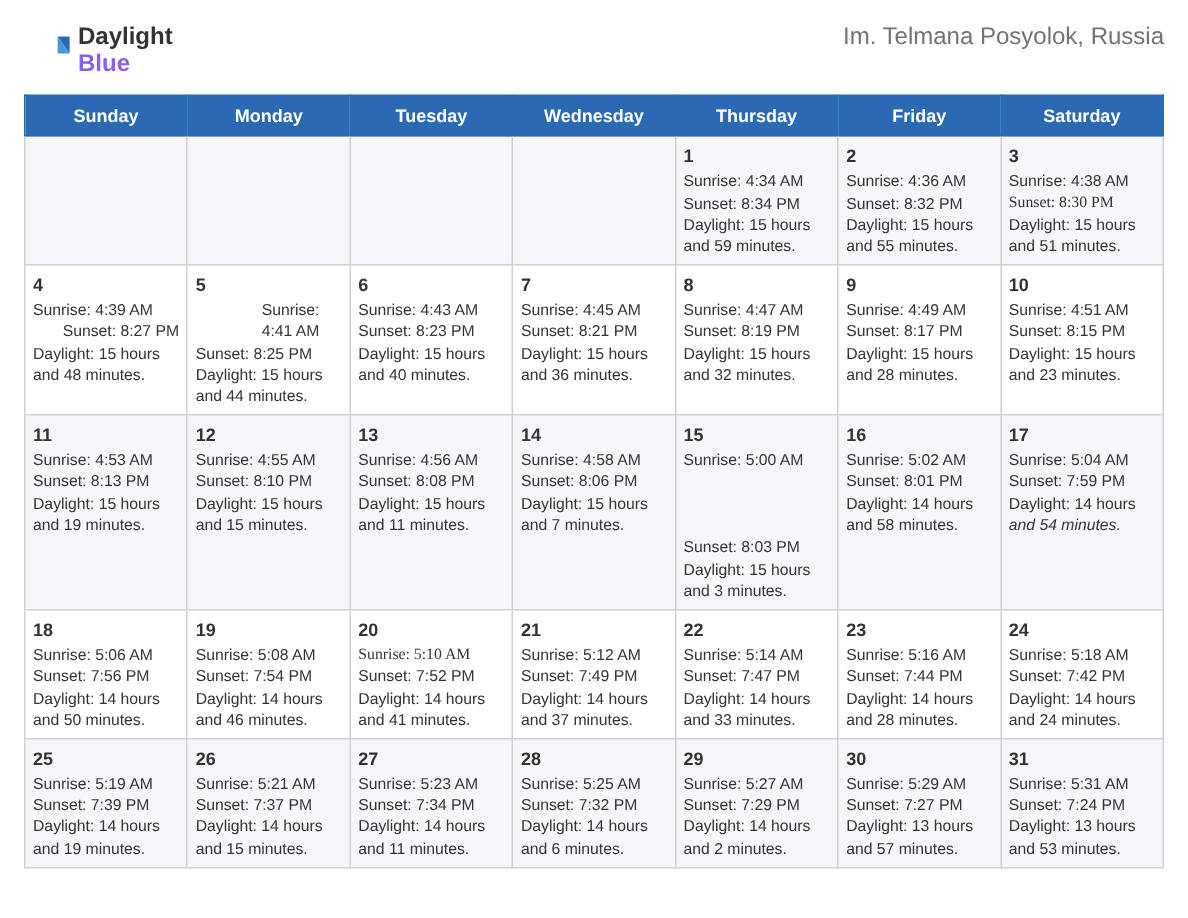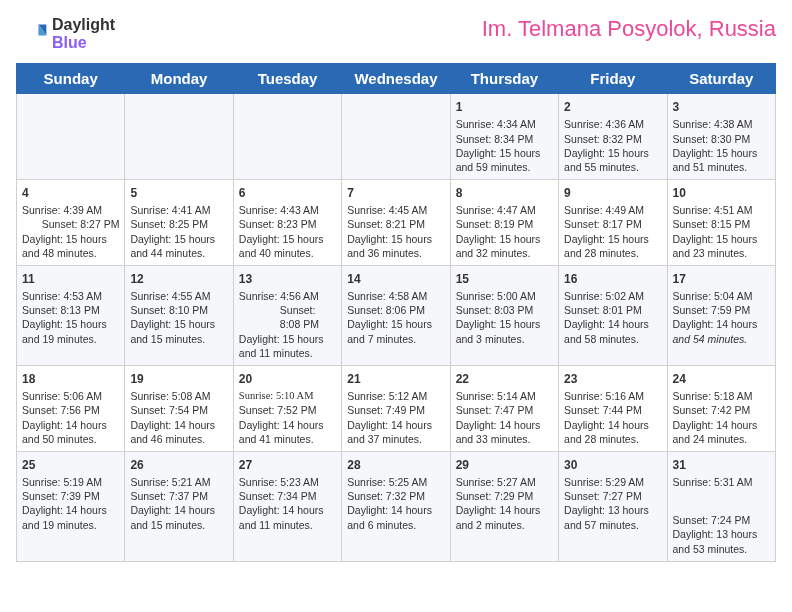--- a/index.html
+++ b/index.html
@@ -36,36 +36,36 @@
     }
     .title-block {
       text-align: right;
     }
     .main-title {
       font-size: 36px;
       font-weight: bold;
       color: #333;
     }
     .subtitle {
-      font-size: 22px;
-      color: #ec4899;
+      font-size: 16px;
+      color: #737373;
     }
     table {
       width: 100%;
       border-collapse: collapse;
       font-size: 10.5px;
     }
     thead tr th {
       background-color: #2a6ab5;
       color: #fff;
       font-weight: bold;
       text-align: center;
       padding: 6px 4px;
       border: 1px solid #2a6ab5;
-      font-size: 15px;
+      font-size: 12px;
     }
     tbody tr td {
       border: 1px solid #d0d0d0;
       vertical-align: top;
       padding: 5px 5px;
       width: 108px;
       min-height: 80px;
       color: #333;
       font-size: 10.5px;
       line-height: 1.35;
@@ -133,36 +133,36 @@
         <td>
           <span class="day-num">2</span>
           <span style="display: block;">Sunrise: 4:36 AM</span>
           <span style="display: block;">Sunset: 8:32 PM</span>
           <span style="display: block;">Daylight: 15 hours</span>
           <span style="display: block;">and 55 minutes.</span>
         </td>
         <td>
           <span class="day-num">3</span>
           <span style="display: block;">Sunrise: 4:38 AM</span>
-          <span style="display: block;">Sunset: 8:30 PM</span>
+          <span style="display: block; font-family: Liberation Serif, serif;">Sunset: 8:30 PM</span>
           <span style="display: block;">Daylight: 15 hours</span>
           <span style="display: block;">and 51 minutes.</span>
         </td>
       </tr>
       <tr>
         <td>
           <span class="day-num">4</span>
           <span style="display: block;">Sunrise: 4:39 AM</span>
           <span style="display: block; text-align: right;">Sunset: 8:27 PM</span>
           <span style="display: block;">Daylight: 15 hours</span>
           <span style="display: block;">and 48 minutes.</span>
         </td>
         <td>
           <span class="day-num">5</span>
-          <span style="display: block;">Sunrise: 4:41 AM</span>
+          <span style="display: block; margin-left: 44px;">Sunrise: 4:41 AM</span>
           <span style="display: block;">Sunset: 8:25 PM</span>
           <span style="display: block;">Daylight: 15 hours</span>
           <span style="display: block;">and 44 minutes.</span>
         </td>
         <td>
           <span class="day-num">6</span>
           <span style="display: block;">Sunrise: 4:43 AM</span>
           <span style="display: block;">Sunset: 8:23 PM</span>
           <span style="display: block;">Daylight: 15 hours</span>
           <span style="display: block;">and 40 minutes.</span>
@@ -207,35 +207,35 @@
         <td>
           <span class="day-num">12</span>
           <span style="display: block;">Sunrise: 4:55 AM</span>
           <span style="display: block;">Sunset: 8:10 PM</span>
           <span style="display: block;">Daylight: 15 hours</span>
           <span style="display: block;">and 15 minutes.</span>
         </td>
         <td>
           <span class="day-num">13</span>
           <span style="display: block;">Sunrise: 4:56 AM</span>
-          <span style="display: block; margin-left: 41px;">Sunset: 8:08 PM</span>
+          <span style="display: block;">Sunset: 8:08 PM</span>
           <span style="display: block;">Daylight: 15 hours</span>
           <span style="display: block;">and 11 minutes.</span>
         </td>
         <td>
           <span class="day-num">14</span>
           <span style="display: block;">Sunrise: 4:58 AM</span>
           <span style="display: block;">Sunset: 8:06 PM</span>
           <span style="display: block;">Daylight: 15 hours</span>
           <span style="display: block;">and 7 minutes.</span>
         </td>
         <td>
           <span class="day-num">15</span>
           <span style="display: block;">Sunrise: 5:00 AM</span>
-          <span style="display: block;">Sunset: 8:03 PM</span>
+          <span style="display: block; margin-top: 44px;">Sunset: 8:03 PM</span>
           <span style="display: block;">Daylight: 15 hours</span>
           <span style="display: block;">and 3 minutes.</span>
         </td>
         <td>
           <span class="day-num">16</span>
           <span style="display: block;">Sunrise: 5:02 AM</span>
           <span style="display: block;">Sunset: 8:01 PM</span>
           <span style="display: block;">Daylight: 14 hours</span>
           <span style="display: block;">and 58 minutes.</span>
         </td>
@@ -337,19 +337,19 @@
         <td>
           <span class="day-num">30</span>
           <span style="display: block;">Sunrise: 5:29 AM</span>
           <span style="display: block;">Sunset: 7:27 PM</span>
           <span style="display: block;">Daylight: 13 hours</span>
           <span style="display: block;">and 57 minutes.</span>
         </td>
         <td>
           <span class="day-num">31</span>
           <span style="display: block;">Sunrise: 5:31 AM</span>
-          <span style="display: block; margin-top: 24px;">Sunset: 7:24 PM</span>
+          <span style="display: block;">Sunset: 7:24 PM</span>
           <span style="display: block;">Daylight: 13 hours</span>
           <span style="display: block;">and 53 minutes.</span>
         </td>
       </tr>
     </tbody>
 </table>
 
 </body></html>

